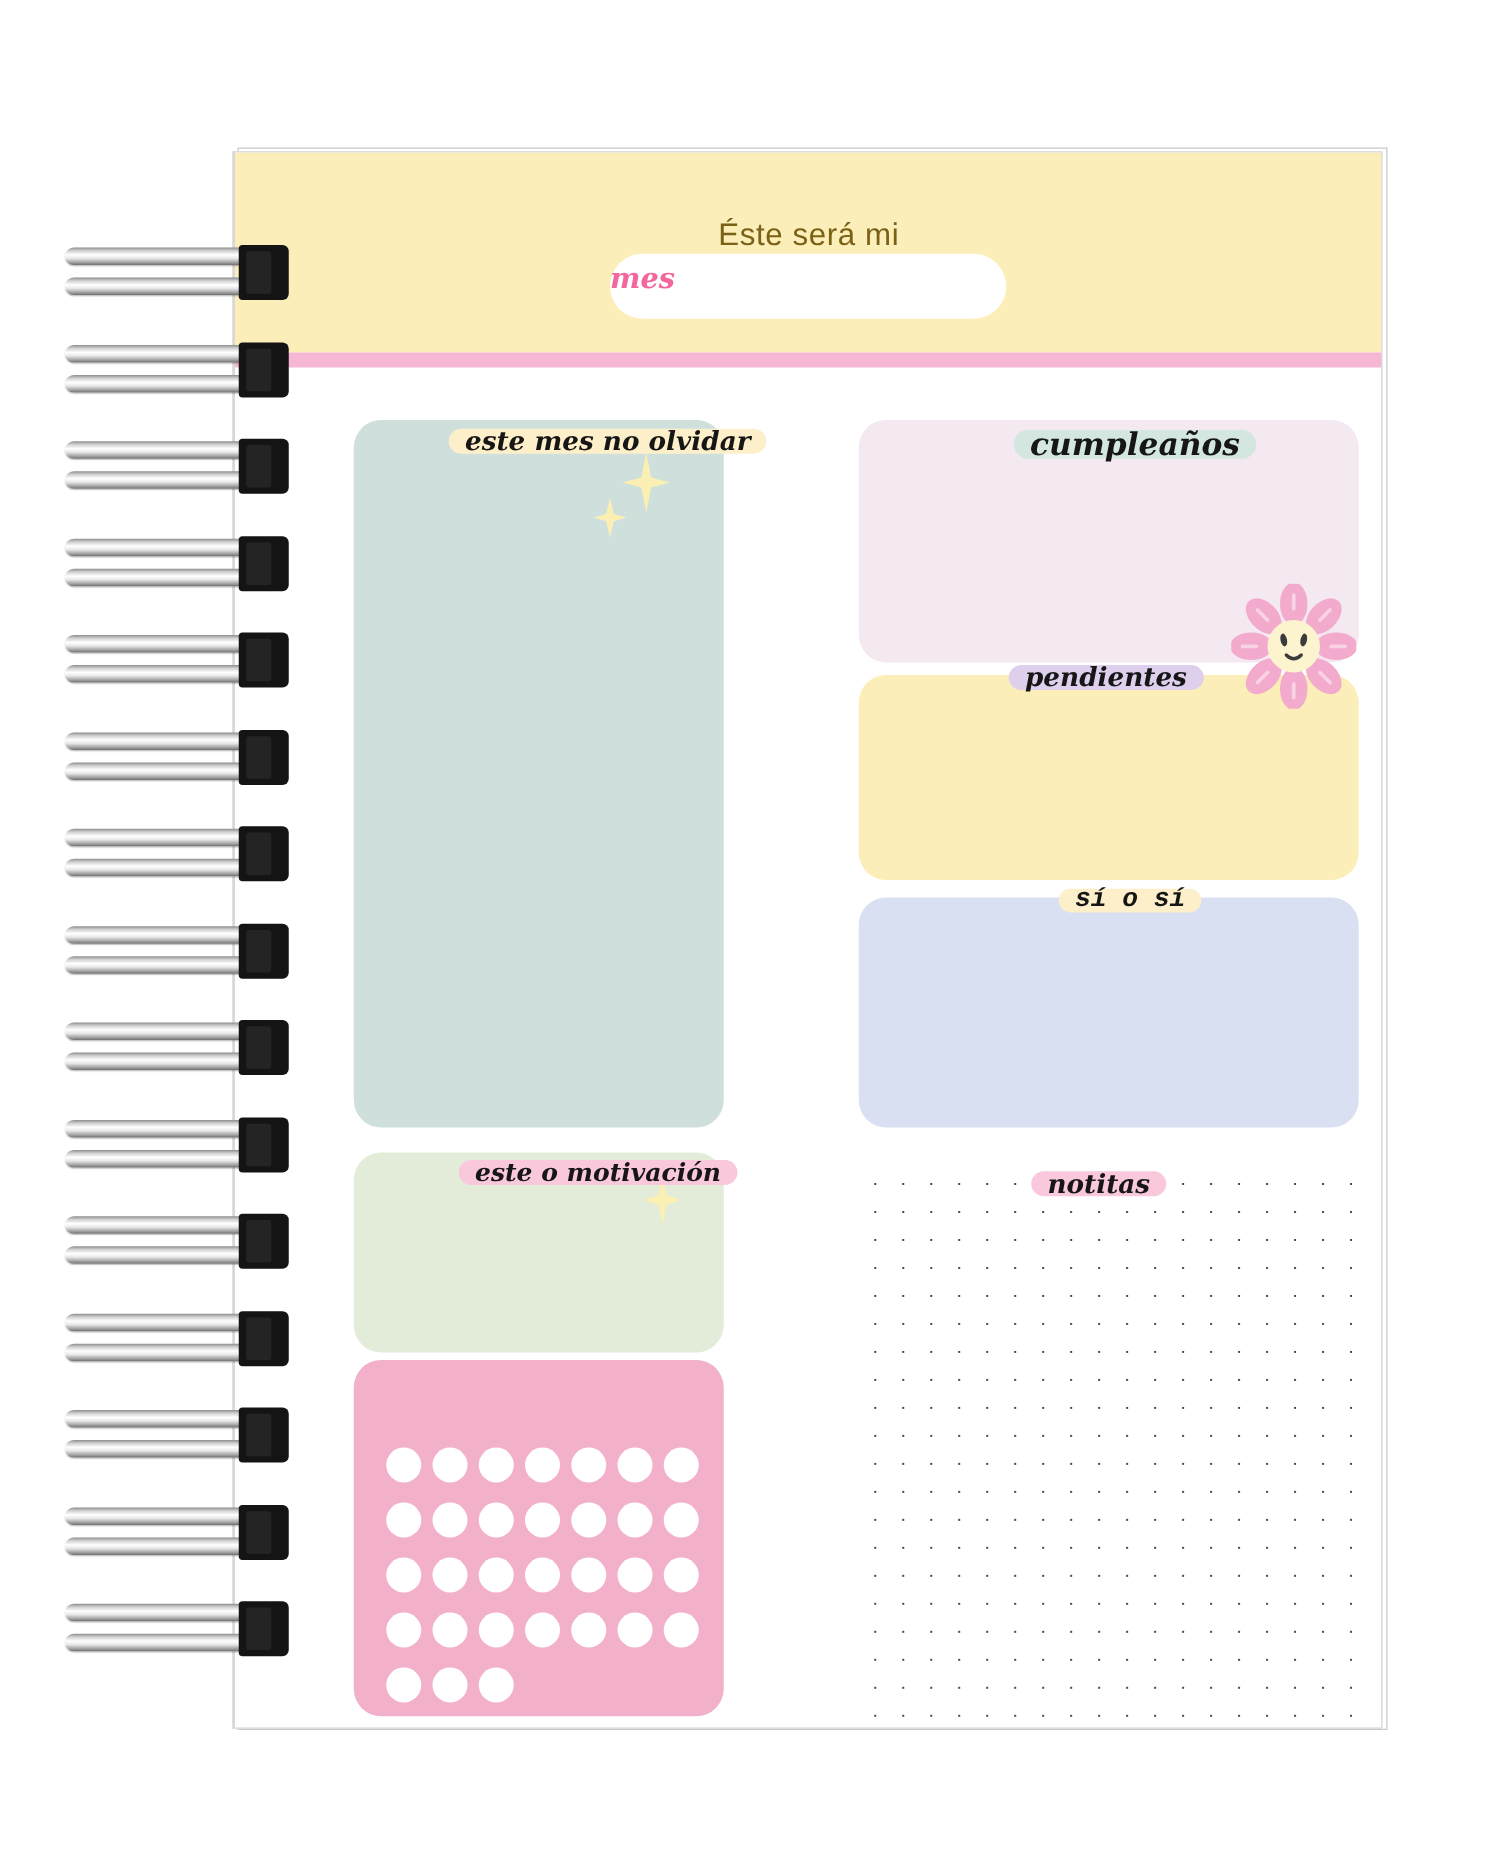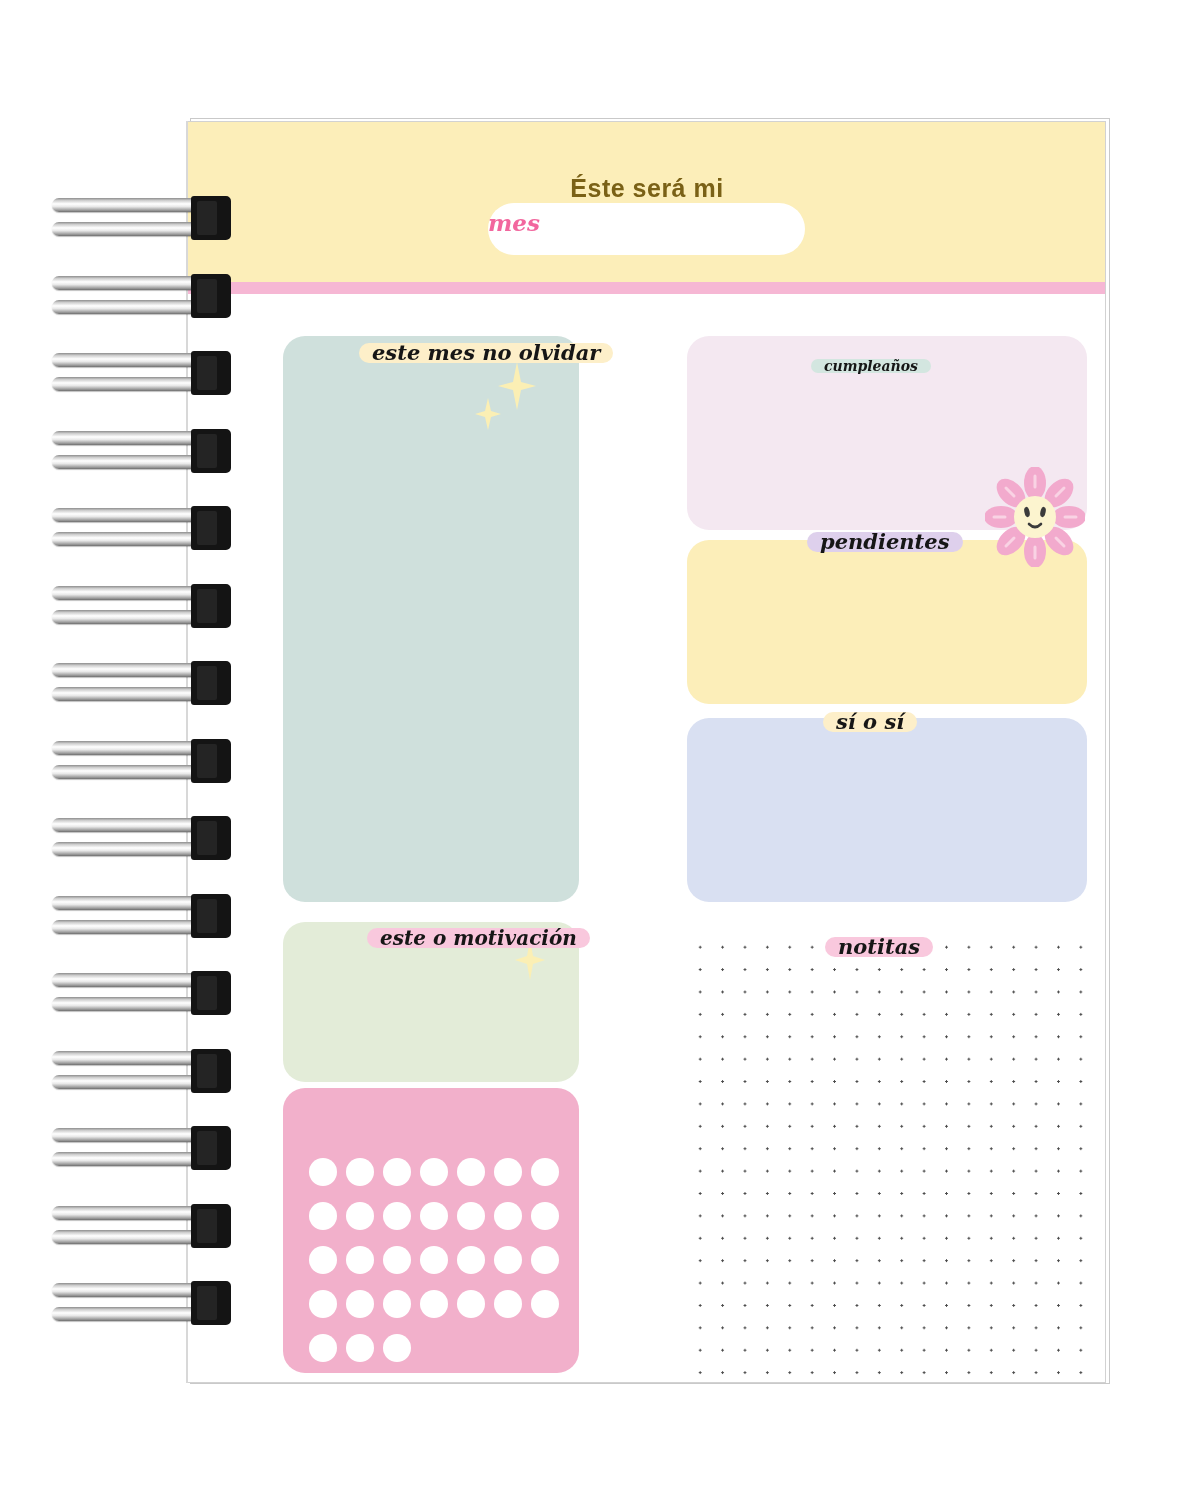--- a/index.html
+++ b/index.html
@@ -29,21 +29,21 @@
     background:#fceeb9;
   }
   .header-strip{
     position:absolute;left:0;top:160px;width:920px;height:12px;
     background:#f6b7d4;
   }
   .header-title{
     position:absolute;left:0;top:52px;width:920px;text-align:center;
     font-family:"Liberation Sans", sans-serif;
     font-size:25px;color:#7a6116;letter-spacing:.5px;
-    font-weight:700;
+    font-weight:400;
   }
   .month-input{
     position:absolute;left:301px;top:81px;width:317px;height:52px;
     background:#ffffff;border-radius:26px;
   }
   .month-value{
     position:absolute;left:0;top:6px;width:317px;text-align:left;
     font-family:"DejaVu Serif", serif;font-style:italic;font-weight:bold;
     font-size:23px;color:#f2679e;
   }
@@ -77,23 +77,23 @@
   }
   .hl-cream::before {background:#fdefc9;}
   .hl-mint::before  {background:#d3e6e0;}
   .hl-lav::before   {background:#ded0ec;}
   .hl-pink::before  {background:#f9c8dd;}
   .hl-mint2::before {background:#cfe2dc;}
 
   .lb-olvidar   {left:172px;top:196px;font-size:21px;}
   .lb-meta      {left:180px;top:782px;font-size:20px;}
   .lb-calendar  {left:148px;top:986px;font-size:21px;color:#ffffff;}
-  .lb-cumple    {left:624px;top:214px;font-size:14px;}
+  .lb-cumple    {left:624px;top:197px;font-size:25px;}
   .lb-pendientes{left:620px;top:385px;font-size:21px;text-align:center;}
-  .lb-sisi      {left:636px;top:565px;font-size:21px;}
+  .lb-sisi      {left:660px;top:565px;font-size:21px;font-family:Liberation Mono, monospace;}
   .lb-notitas   {left:638px;top:790px;font-size:21px;}
 
   
   .sparkle{position:absolute;z-index:5;}
 
   
   .flower{position:absolute;left:798px;top:345px;width:100px;height:100px;z-index:9;}
 
   
   .cal-grid{

